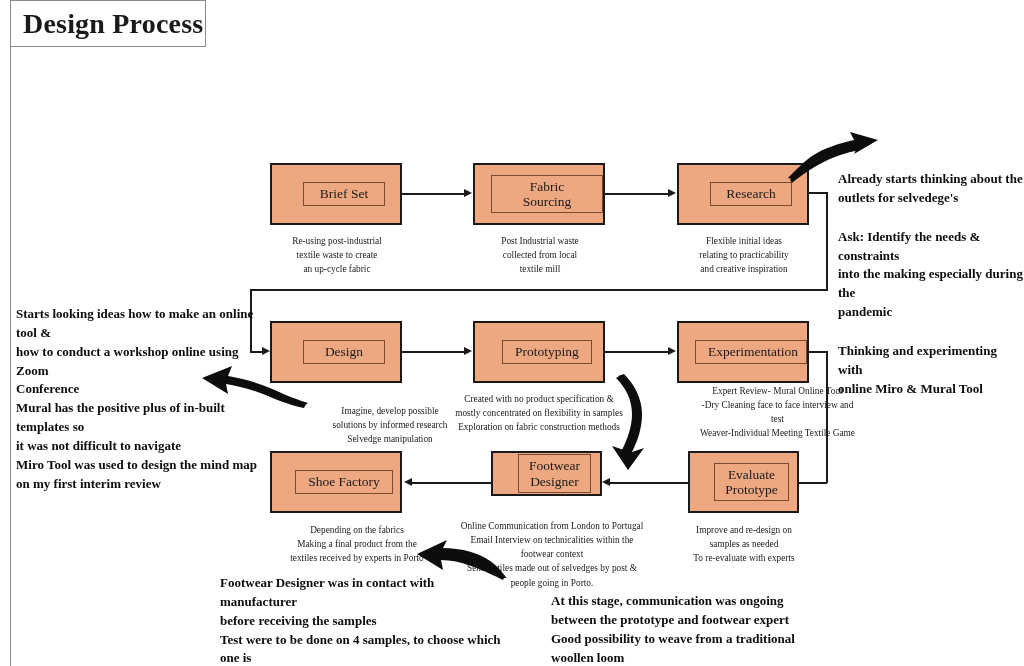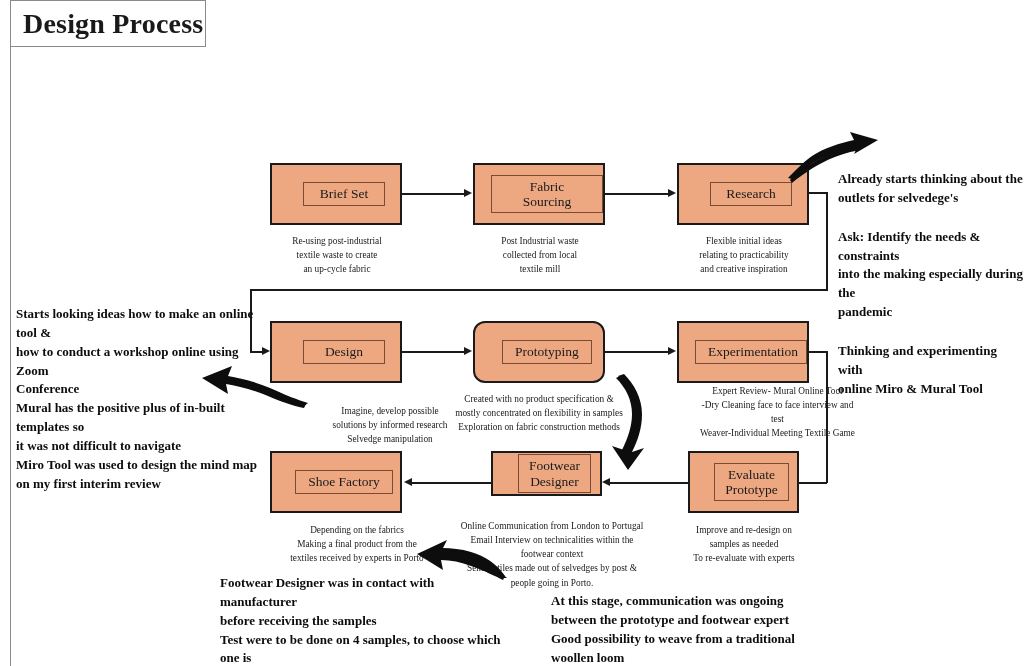--- a/index.html
+++ b/index.html
@@ -125,21 +125,21 @@
 <div class="node" style="left:677px; top:163px; width:132px; height:62px;">
   <div class="node-label">Research</div>
 </div>
 <div class="caption" style="left:659px; top:234px; width:170px;">Flexible initial ideas<br>relating to practicability<br>and creative inspiration</div>
 
 <div class="node" style="left:270px; top:321px; width:132px; height:62px;">
   <div class="node-label">Design</div>
 </div>
 <div class="caption" style="left:275px; top:392px; width:230px;margin-top:12px;">Imagine, develop possible<br>solutions by informed research<br>Selvedge manipulation</div>
 
-<div class="node" style="left:473px; top:321px; width:132px; height:62px;border-radius:12px;">
+<div class="node" style="left:473px; top:321px; width:132px; height:62px;">
   <div class="node-label">Prototyping</div>
 </div>
 <div class="caption" style="left:424px; top:392px; width:230px;">Created with no product specification &amp;<br>mostly concentrated on flexibility in samples<br>Exploration on fabric construction methods</div>
 
 <div class="node" style="left:677px; top:321px; width:132px; height:62px;">
   <div class="node-label">Experimentation</div>
 </div>
 <div class="caption" style="left:665px; top:384px; width:225px;">Expert Review- Mural Online Tool<br>-Dry Cleaning face to face interview and<br>test<br>Weaver-Individual Meeting Textile Game</div>
 
 <div class="node" style="left:270px; top:451px; width:132px; height:62px;">

